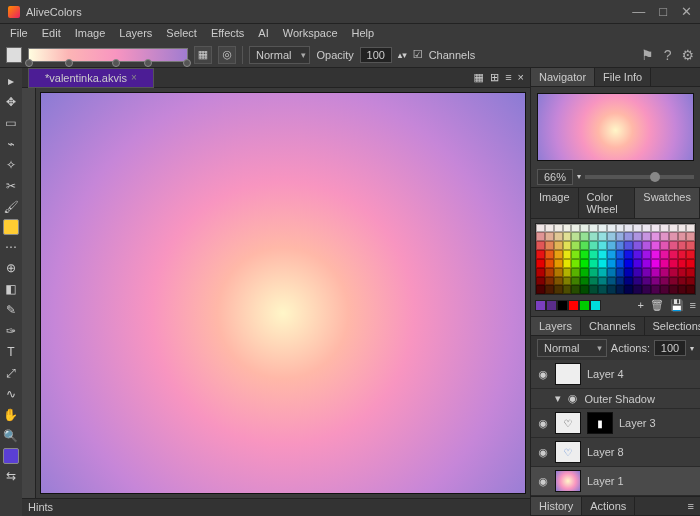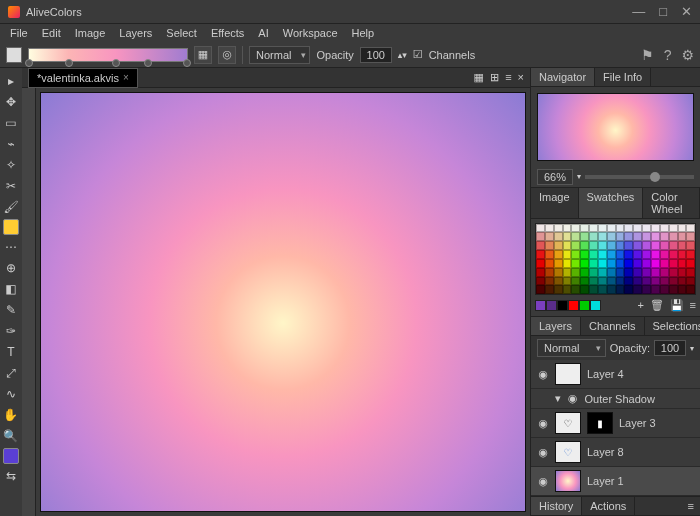--- a/index.html
+++ b/index.html
@@ -21,21 +21,21 @@
 .numbox{width:32px;height:16px;background:#222;border:1px solid #555;text-align:center;line-height:14px}
 .toolbar .right{margin-left:auto;display:flex;gap:10px}
 .toolbar .right span{cursor:pointer;font-size:14px;color:#aaa}
 .main{display:flex;height:calc(516px - 24px - 18px - 26px)}
 .tools{width:22px;background:#3a3a3a;display:flex;flex-direction:column;align-items:center;gap:3px;padding-top:4px}
 .tools .t{width:18px;height:18px;display:flex;align-items:center;justify-content:center;cursor:pointer;border-radius:2px;font-size:12px;color:#ccc}
 .tools .t.sel{background:#555}
 .tools .t.cswatch{width:16px;height:16px;border:1px solid #888}
 .center{flex:1;display:flex;flex-direction:column;background:#3a3a3a}
 .tabbar{height:20px;display:flex;align-items:center;background:#333;border-bottom:1px solid #222;padding-left:6px}
-.tabbar .tab{padding:3px 8px;background:#000000;border:1px solid #555;display:flex;align-items:center;gap:4px;cursor:pointer}
+.tabbar .tab{padding:3px 16px;background:#4c1d95;border:1px solid #555;display:flex;align-items:center;gap:4px;cursor:pointer}
 .tabbar .tab .x{font-size:10px;color:#888;cursor:pointer}
 .tabbar .ticons{margin-left:auto;display:flex;gap:6px;padding-right:6px;color:#888}
 .ruler-h{height:14px;background:#444;border-bottom:1px solid #222;color:#999;font-size:8px;overflow:hidden;white-space:nowrap;padding-left:18px;letter-spacing:3px}
 .canvwrap{flex:1;display:flex;overflow:hidden}
 .ruler-v{width:14px;background:#444;border-right:1px solid #222}
 .canvas{flex:1;background:#3a3a3a;position:relative;overflow:hidden;padding:4px}
 .canvas .img{width:100%;height:100%;background:radial-gradient(circle at 50% 55%,#fff6c8 0%,#ffb8a8 20%,#f895c0 40%,#c686d8 70%,#8b7bd4 100%);border:1px solid #111}
 .hints{height:18px;background:#333;border-top:1px solid #222;padding:2px 6px}
 .right-panel{width:170px;background:#3a3a3a;border-left:1px solid #222;display:flex;flex-direction:column;overflow:hidden}
 .ptabs{display:flex;background:#333;border-bottom:1px solid #222}
@@ -152,39 +152,40 @@
         <span>≡</span>
         <span>×</span>
       </div>
     </div>
     <div class="canvwrap">
       <div class="ruler-v"></div>
       <div class="canvas">
         <div class="img"></div>
       </div>
     </div>
+    <div class="hints">Hints</div>
   </div>
 
   <div class="right-panel">
     <div class="ptabs">
       <div class="ptab active">Navigator</div>
       <div class="ptab">File Info</div>
     </div>
     <div class="nav-preview"></div>
     <div class="zoomrow">
       <div class="zbox">66%</div>
       <span style="font-size:8px">▾</span>
       <div class="slider"></div>
     </div>
     <div class="sep"></div>
 
     <div class="ptabs">
       <div class="ptab">Image</div>
+      <div class="ptab">Color Wheel</div>
       <div class="ptab active">Swatches</div>
-      <div class="ptab">Color Wheel</div>
     </div>
     <div class="swatches">
       <div class="swgrid" id="swgrid">
           <div style="background: rgb(240, 230, 230);"></div>
           <div style="background: rgb(240, 233, 230);"></div>
           <div style="background: rgb(240, 236, 230);"></div>
           <div style="background: rgb(240, 240, 230);"></div>
           <div style="background: rgb(235, 240, 230);"></div>
           <div style="background: rgb(230, 240, 230);"></div>
           <div style="background: rgb(230, 240, 236);"></div>
@@ -345,21 +346,21 @@
 
     <div class="ptabs">
       <div class="ptab active">Layers</div>
       <div class="ptab">Channels</div>
       <div class="ptab">Selections</div>
     </div>
     <div class="layers-opts">
       <div class="dd" style="flex:1">
           <span>Normal</span>
         </div>
-      <span>Opacity:</span>
+      <span>Actions:</span>
       <div class="numbox">100</div>
       <span style="font-size:8px">▾</span>
     </div>
     <div class="layerlist">
       <div class="layer">
         <span class="eye">◉</span>
         <div class="thumb"></div>
         <span>Layer 4</span>
       </div>
       <div class="layer fx">

